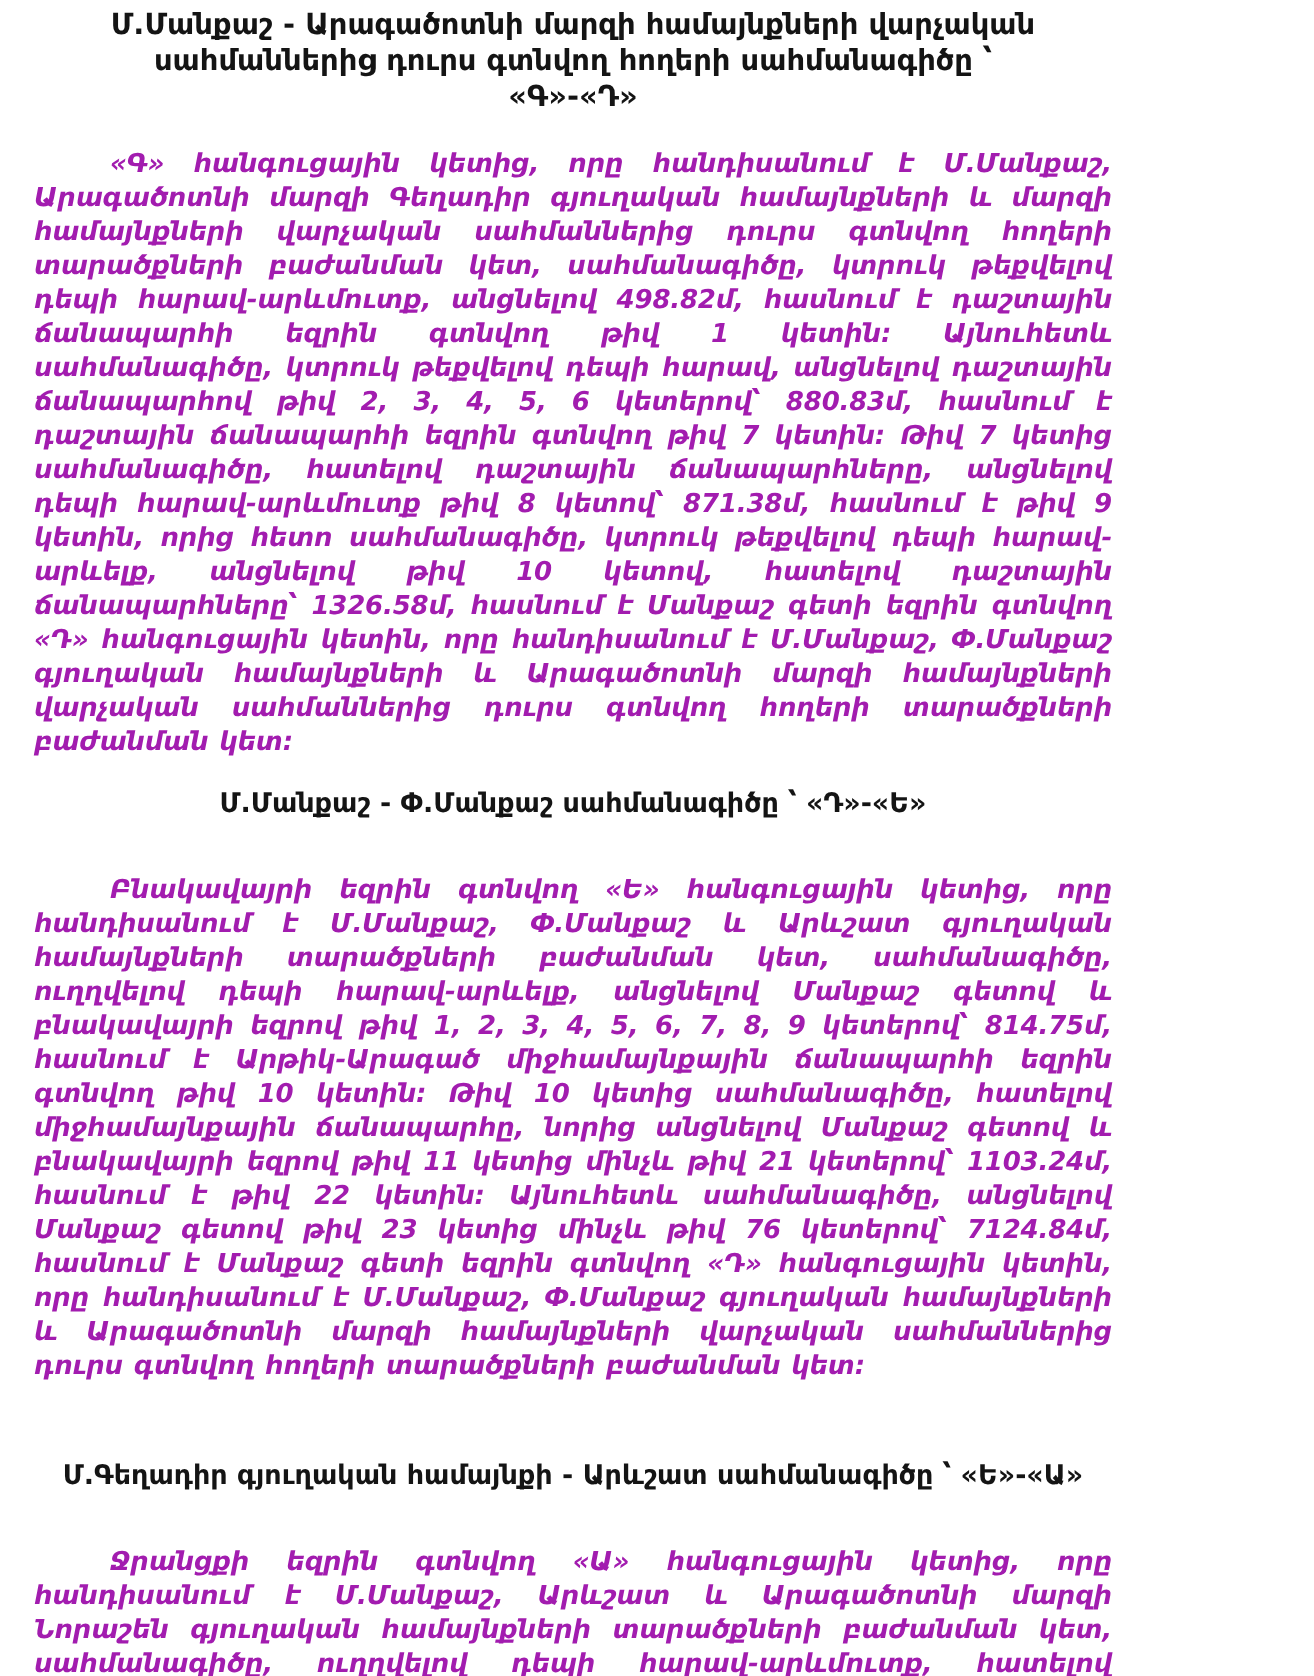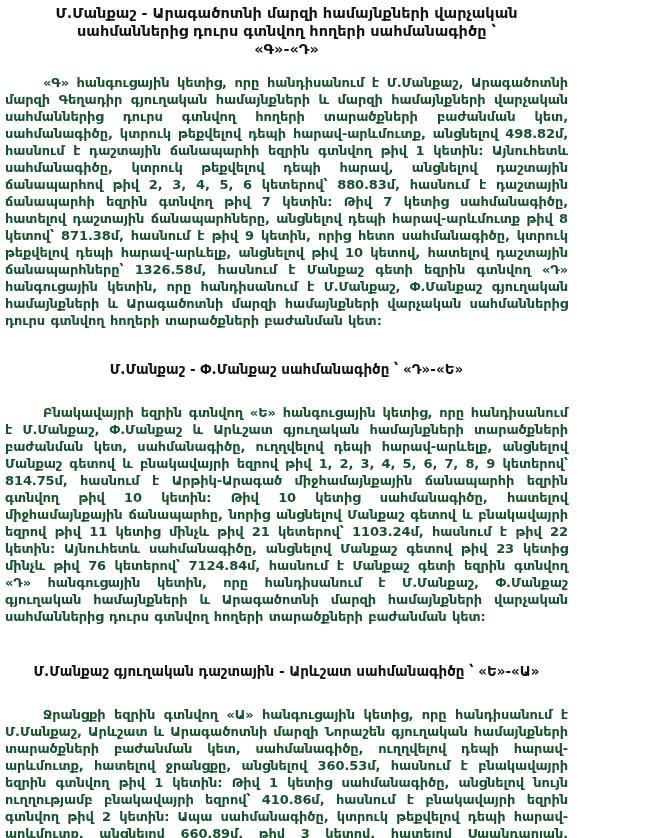--- a/index.html
+++ b/index.html
@@ -21,52 +21,53 @@
   .doc-title {
     margin: 0 auto 16px auto;
     padding: 0 48px;
     text-align: center;
     font-size: 14.5px;
     font-weight: 700;
     line-height: 18px;
     color: #141414;
   }
   .doc-heading {
-    margin: 32px auto 26px auto;
+    margin: 14px auto 26px auto;
     text-align: center;
     font-size: 13.5px;
     font-weight: 700;
     line-height: 17px;
     color: #141414;
   }
   .doc-heading.second {
     margin-top: 38px;
   }
   .doc-para {
-    margin: 0;
+    margin: 12px;
     font-size: 13px;
     font-weight: 700;
     line-height: 17px;
     text-align: justify;
     text-indent: 38px;
     letter-spacing: -0.1px;
     word-spacing: 1px;
-    color: #14532d;
+    color: #a21caf;
+    font-style: italic;
   }
 </style>
 </head>
 <body>
 
 <div class="page">
 
   <h1 class="doc-title">Մ.Մանքաշ - Արագածոտնի մարզի համայնքների վարչական սահմաններից դուրս գտնվող հողերի սահմանագիծը ՝ «Գ»-«Դ»</h1>
 
   <p class="doc-para">«Գ» հանգուցային կետից, որը հանդիսանում է Մ.Մանքաշ, Արագածոտնի մարզի Գեղադիր գյուղական համայնքների և մարզի համայնքների վարչական սահմաններից դուրս գտնվող հողերի տարածքների բաժանման կետ, սահմանագիծը, կտրուկ թեքվելով դեպի հարավ-արևմուտք, անցնելով 498.82մ, հասնում է դաշտային ճանապարհի եզրին գտնվող թիվ 1 կետին: Այնուհետև սահմանագիծը, կտրուկ թեքվելով դեպի հարավ, անցնելով դաշտային ճանապարհով թիվ 2, 3, 4, 5, 6 կետերով՝ 880.83մ, հասնում է դաշտային ճանապարհի եզրին գտնվող թիվ 7 կետին: Թիվ 7 կետից սահմանագիծը, հատելով դաշտային ճանապարհները, անցնելով դեպի հարավ-արևմուտք թիվ 8 կետով՝ 871.38մ, հասնում է թիվ 9 կետին, որից հետո սահմանագիծը, կտրուկ թեքվելով դեպի հարավ-արևելք, անցնելով թիվ 10 կետով, հատելով դաշտային ճանապարհները՝ 1326.58մ, հասնում է Մանքաշ գետի եզրին գտնվող «Դ» հանգուցային կետին, որը հանդիսանում է Մ.Մանքաշ, Փ.Մանքաշ գյուղական համայնքների և Արագածոտնի մարզի համայնքների վարչական սահմաններից դուրս գտնվող հողերի տարածքների բաժանման կետ:</p>
 
   <h2 class="doc-heading">Մ.Մանքաշ - Փ.Մանքաշ սահմանագիծը ՝  «Դ»-«Ե»</h2>
 
   <p class="doc-para">Բնակավայրի եզրին գտնվող «Ե» հանգուցային կետից, որը հանդիսանում է Մ.Մանքաշ, Փ.Մանքաշ և Արևշատ գյուղական համայնքների տարածքների բաժանման կետ, սահմանագիծը, ուղղվելով դեպի հարավ-արևելք, անցնելով Մանքաշ գետով և բնակավայրի եզրով թիվ 1, 2, 3, 4, 5, 6, 7, 8, 9 կետերով՝ 814.75մ, հասնում է Արթիկ-Արագած միջհամայնքային ճանապարհի եզրին գտնվող թիվ 10 կետին: Թիվ 10 կետից սահմանագիծը, հատելով միջհամայնքային ճանապարհը, նորից անցնելով Մանքաշ գետով և բնակավայրի եզրով թիվ 11 կետից մինչև թիվ 21 կետերով՝ 1103.24մ, հասնում է թիվ 22 կետին: Այնուհետև սահմանագիծը, անցնելով Մանքաշ գետով թիվ 23 կետից մինչև թիվ 76 կետերով՝ 7124.84մ, հասնում է Մանքաշ գետի եզրին գտնվող «Դ» հանգուցային կետին, որը հանդիսանում է Մ.Մանքաշ, Փ.Մանքաշ գյուղական համայնքների և Արագածոտնի մարզի համայնքների վարչական սահմաններից դուրս գտնվող հողերի տարածքների բաժանման կետ:</p>
 
-  <h2 class="doc-heading second">Մ.Մանքաշ  գյուղական դաշտային  - Արևշատ սահմանագիծը ՝  «Ե»-«Ա»</h2>
+  <h2 class="doc-heading second">Մ.Գեղադիր  գյուղական համայնքի  - Արևշատ սահմանագիծը ՝  «Ե»-«Ա»</h2>
 
   <p class="doc-para">Ջրանցքի եզրին գտնվող «Ա» հանգուցային կետից, որը հանդիսանում է Մ.Մանքաշ, Արևշատ և Արագածոտնի մարզի Նորաշեն գյուղական  համայնքների տարածքների բաժանման կետ,  սահմանագիծը, ուղղվելով դեպի հարավ-արևմուտք, հատելով ջրանցքը, անցնելով 360.53մ, հասնում է բնակավայրի եզրին գտնվող թիվ 1 կետին: Թիվ 1 կետից սահմանագիծը, անցնելով նույն ուղղությամբ բնակավայրի եզրով՝ 410.86մ, հասնում է բնակավայրի եզրին գտնվող թիվ 2 կետին: Ապա սահմանագիծը, կտրուկ թեքվելով դեպի հարավ-արևմուտք, անցնելով 660.89մ, թիվ 3 կետով, հատելով Սպանդարյան, Մ.Մանքաշ միջհամայնքային ճանապարհը, այնուհետև Մանքաշ գետը, հասնում է գետի եզրին գտնվող թիվ 4 կետին: Այնուհետև սահմանագիծը, քիչ թեքվելով դեպի հարավ, անցնելով 87.09մ, հասնում է բնակավայրի եզրին գտնվող «Ե» հանգուցային կետին, որը հանդիսանում է Մ.Մանքաշ, Փ.Մանքաշ և Արևշատ գյուղական համայնքների տարածքների բաժանման կետ:</p>
 
 </div>
 
 </body></html>

